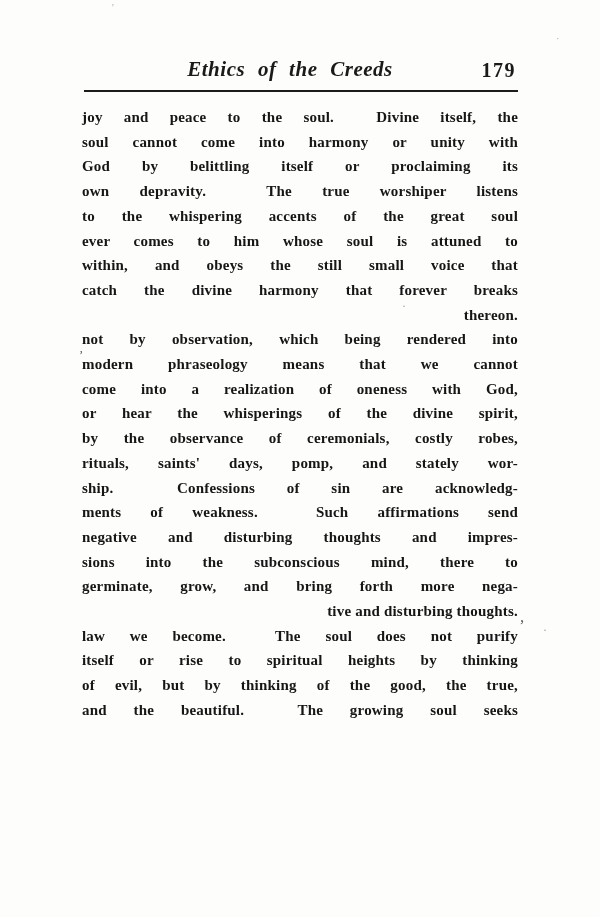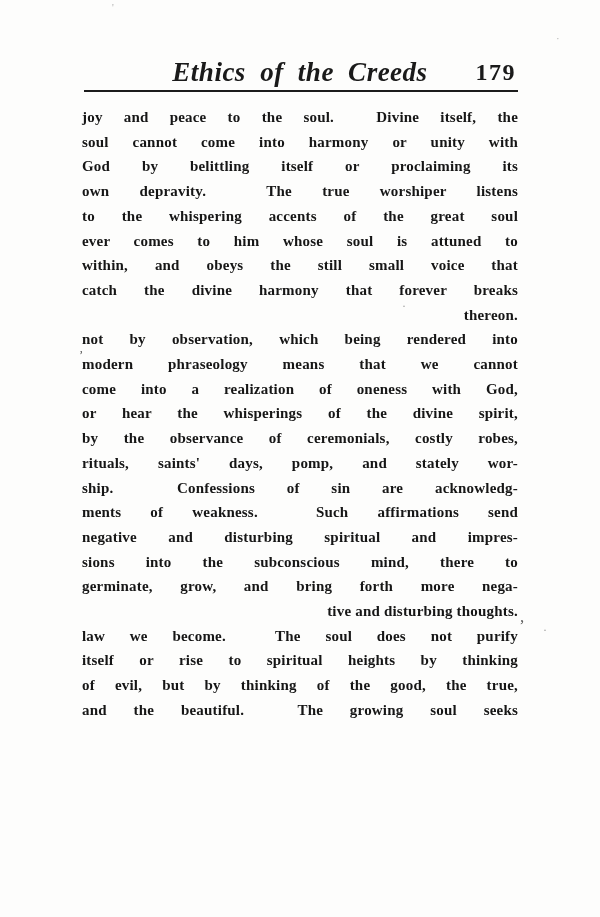--- a/index.html
+++ b/index.html
@@ -8,36 +8,36 @@
     position: relative;
     width: 600px;
     height: 917px;
     background: #fdfdfc;
     overflow: hidden;
     font-family: "Liberation Serif", "DejaVu Serif", serif;
     color: #161616;
   }
   .running-title {
     position: absolute;
-    left: 82px;
+    left: 72px;
     top: 57px;
     width: 436px;
     text-align: center;
     font-style: italic;
     font-weight: bold;
-    font-size: 27px;
+    font-size: 21px;
     letter-spacing: 0.5px;
     word-spacing: 7px;
     color: #1a1a1a;
   }
   .page-number {
     position: absolute;
     top: 59px;
     right: 84px;
-    font-size: 24px;
+    font-size: 20px;
     font-weight: bold;
     letter-spacing: 1.5px;
     color: #1a1a1a;
   }
   .header-rule {
     position: absolute;
     left: 84px;
     top: 90px;
     width: 434px;
     height: 2px;
@@ -85,21 +85,21 @@
       <div class="line just">catch the divine harmony that forever breaks</div>
       <div class="line">thereon.</div>
       <div class="line just">not by observation, which being rendered into</div>
       <div class="line just">modern phraseology means that we cannot</div>
       <div class="line just">come into a realization of oneness with God,</div>
       <div class="line just">or hear the whisperings of the divine spirit,</div>
       <div class="line just">by the observance of ceremonials, costly robes,</div>
       <div class="line just">rituals, saints' days, pomp, and stately wor-</div>
       <div class="line just">ship.&nbsp; Confessions of sin are acknowledg-</div>
       <div class="line just">ments of weakness.&nbsp; Such affirmations send</div>
-      <div class="line just">negative and disturbing spiritual and impres-</div>
+      <div class="line just">negative and disturbing thoughts and impres-</div>
       <div class="line just">sions into the subconscious mind, there to</div>
       <div class="line just">germinate, grow, and bring forth more nega-</div>
       <div class="line">tive and disturbing thoughts.</div>
       <div class="line just">law we become.&nbsp; The soul does not purify</div>
       <div class="line just">itself or rise to spiritual heights by thinking</div>
       <div class="line just">of evil, but by thinking of the good, the true,</div>
       <div class="line just">and the beautiful.&nbsp; The growing soul seeks</div>
     </div>
 <span class="scan-artifact" style="left: 112px; top: 3px; font-size: 10px; opacity: 0.45;">'</span>
     <span class="scan-artifact" style="left: 556px; top: 33px; font-size: 11px; opacity: 0.4;">·</span>

